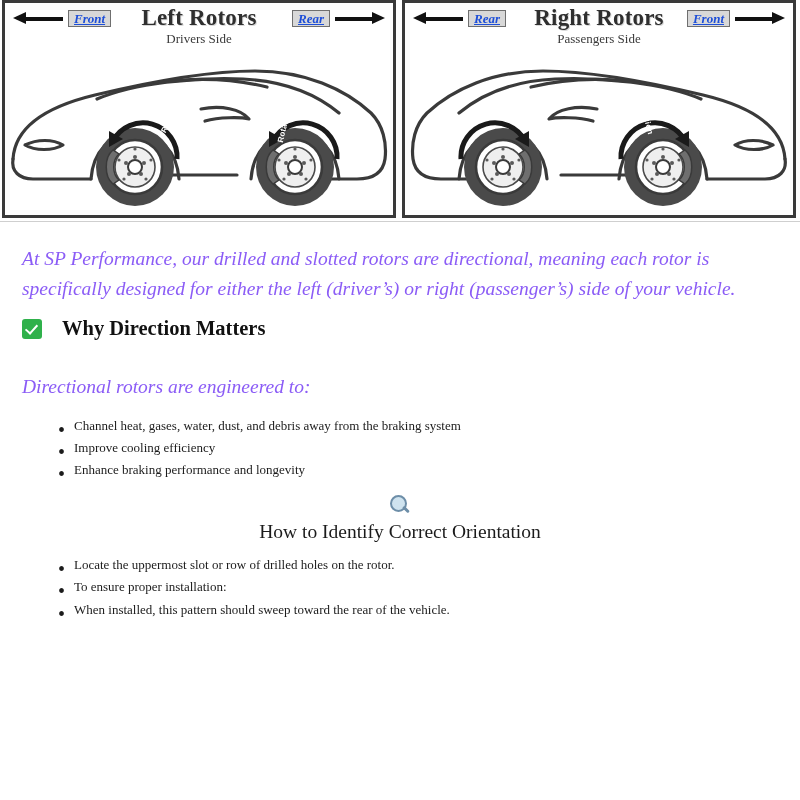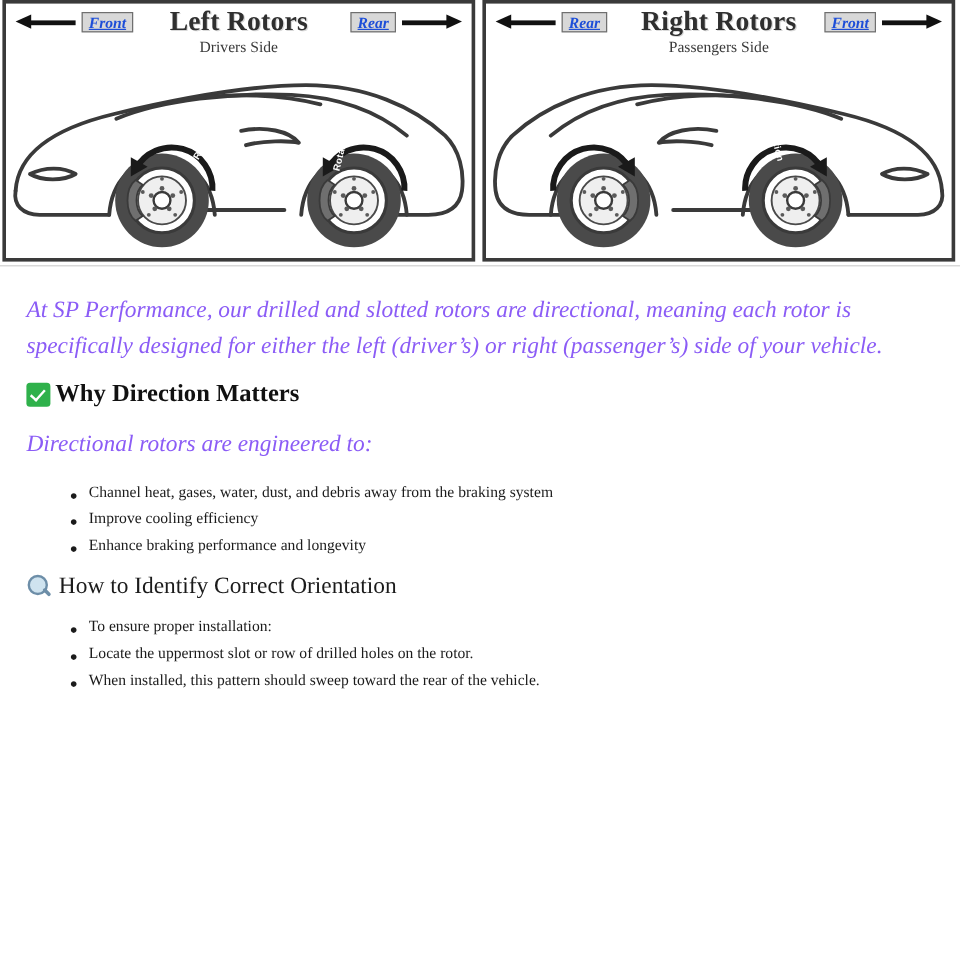--- a/index.html
+++ b/index.html
@@ -131,24 +131,24 @@
   p.para {
     font-size: 19.5px;
     line-height: 1.52;
     margin: 8px 0 14px 0;
     color: #8b5cf6;
     font-style: italic;
   }
   h2.heading {
     font-size: 20.5px;
     font-weight: bold;
-    margin: 10px 0 16px 0;
+    margin: 10px 0 32px 0;
     display: flex;
     align-items: center;
-    gap: 4px;
+    gap: 20px;
     color: #111;
   }
   .check-icon {
     display: inline-block;
     width: 20px; height: 20px;
     background: #2fb14b;
     border-radius: 3px;
     position: relative;
     flex: 0 0 auto;
   }
@@ -182,20 +182,21 @@
     font-size: 20px;
   }
   h3.subheading {
     font-size: 19.5px;
     font-weight: normal;
     margin: 14px 0 12px 0;
     display: flex;
     align-items: center;
     gap: 5px;
     color: #1b1b1b;
+    flex-direction: column;
   }
   .mag-icon {
     display: inline-block;
     width: 22px; height: 22px;
     position: relative;
     flex: 0 0 auto;
   }
   .mag-icon .glass {
     position: absolute;
     left: 1px; top: 1px;
@@ -416,19 +417,19 @@
 
     <h3 class="subheading">
       <span class="mag-icon">
         <span class="glass"></span>
           <span class="handle"></span>
       </span>
       <span>How to Identify Correct Orientation</span>
     </h3>
 
     <ul class="bullets">
+      <li>Locate the uppermost slot or row of drilled holes on the rotor.</li>
       <li>To ensure proper installation:</li>
-      <li>Locate the uppermost slot or row of drilled holes on the rotor.</li>
       <li>When installed, this pattern should sweep toward the rear of the vehicle.</li>
     </ul>
 
   </div>
 </div>
 
 </body></html>

